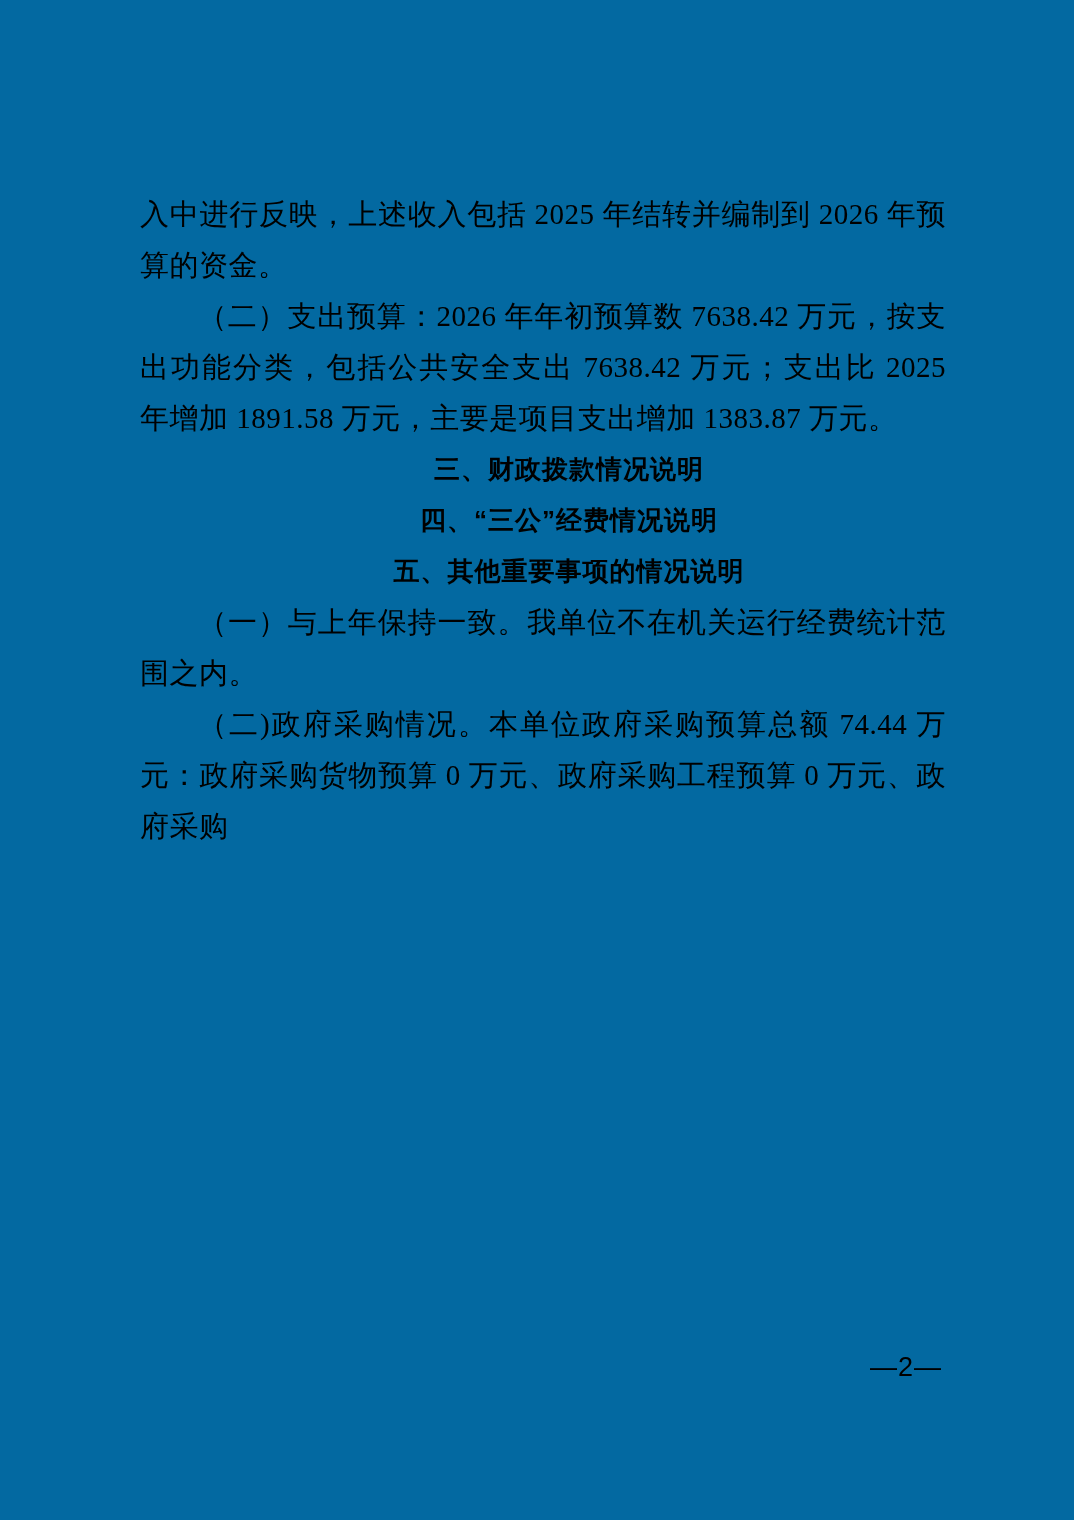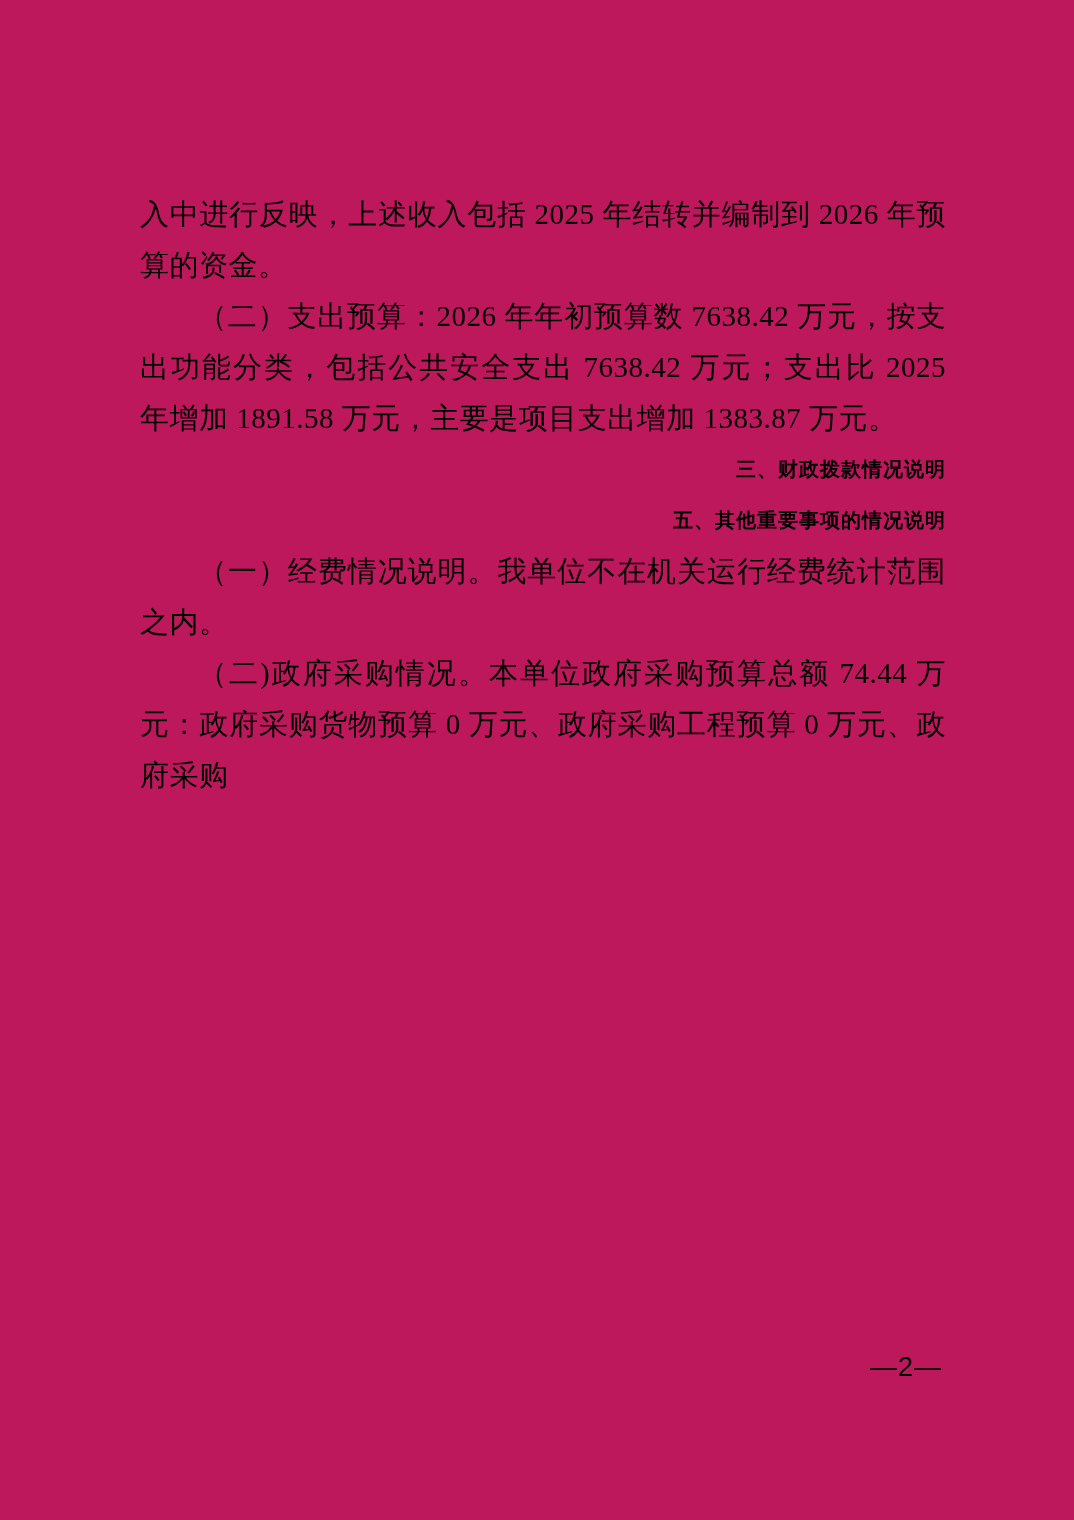--- a/index.html
+++ b/index.html
@@ -11,21 +11,21 @@
   body {
     width: 1074px;
     height: 1520px;
     color: #000000;
     font-family: "Liberation Serif", "DejaVu Serif", serif;
   }
   .page {
     position: relative;
     width: 1074px;
     height: 1520px;
-    background: #be185d;
+    background: #0369a1;
     overflow: hidden;
   }
   .content {
     position: absolute;
     left: 140px;
     top: 189px;
     width: 806px;
     font-size: 29px;
     line-height: 51px;
     text-align: justify;
@@ -34,43 +34,44 @@
   .content p {
     margin: 0;
     text-indent: 2em;
   }
   .content p.no-indent {
     text-indent: 0;
   }
   .content .sec-heading {
     margin: 0;
     text-indent: 2em;
-    font-size: 20px;
+    font-size: 26px;
     line-height: 51px;
     font-weight: bold;
     font-family: "Liberation Sans", "DejaVu Sans", sans-serif;
-    text-align: right;
+    text-align: center;
     letter-spacing: 1px;
   }
   .page-number {
     position: absolute;
     top: 1352px;
     right: 132px;
     font-size: 27px;
     letter-spacing: 1px;
     font-family: "Liberation Sans", "DejaVu Sans", sans-serif;
     color: #000000;
   }
 </style>
 </head>
 <body>
 
 <div class="page">
   <div class="content">
     <p class="no-indent">入中进行反映，上述收入包括 2025 年结转并编制到 2026 年预算的资金。</p>
     <p>（二）支出预算：2026 年年初预算数 7638.42 万元，按支出功能分类，包括公共安全支出 7638.42 万元；支出比 2025 年增加 1891.58 万元，主要是项目支出增加 1383.87 万元。</p>
     <div class="sec-heading">三、财政拨款情况说明</div>
+    <div class="sec-heading">四、“三公”经费情况说明</div>
     <div class="sec-heading">五、其他重要事项的情况说明</div>
-    <p>（一）经费情况说明。我单位不在机关运行经费统计范围之内。</p>
+    <p>（一）与上年保持一致。我单位不在机关运行经费统计范围之内。</p>
     <p>（二)政府采购情况。本单位政府采购预算总额 74.44 万元：政府采购货物预算 0 万元、政府采购工程预算 0 万元、政府采购</p>
   </div>
   <div class="page-number">—2—</div>
 </div>
 
 </body></html>

